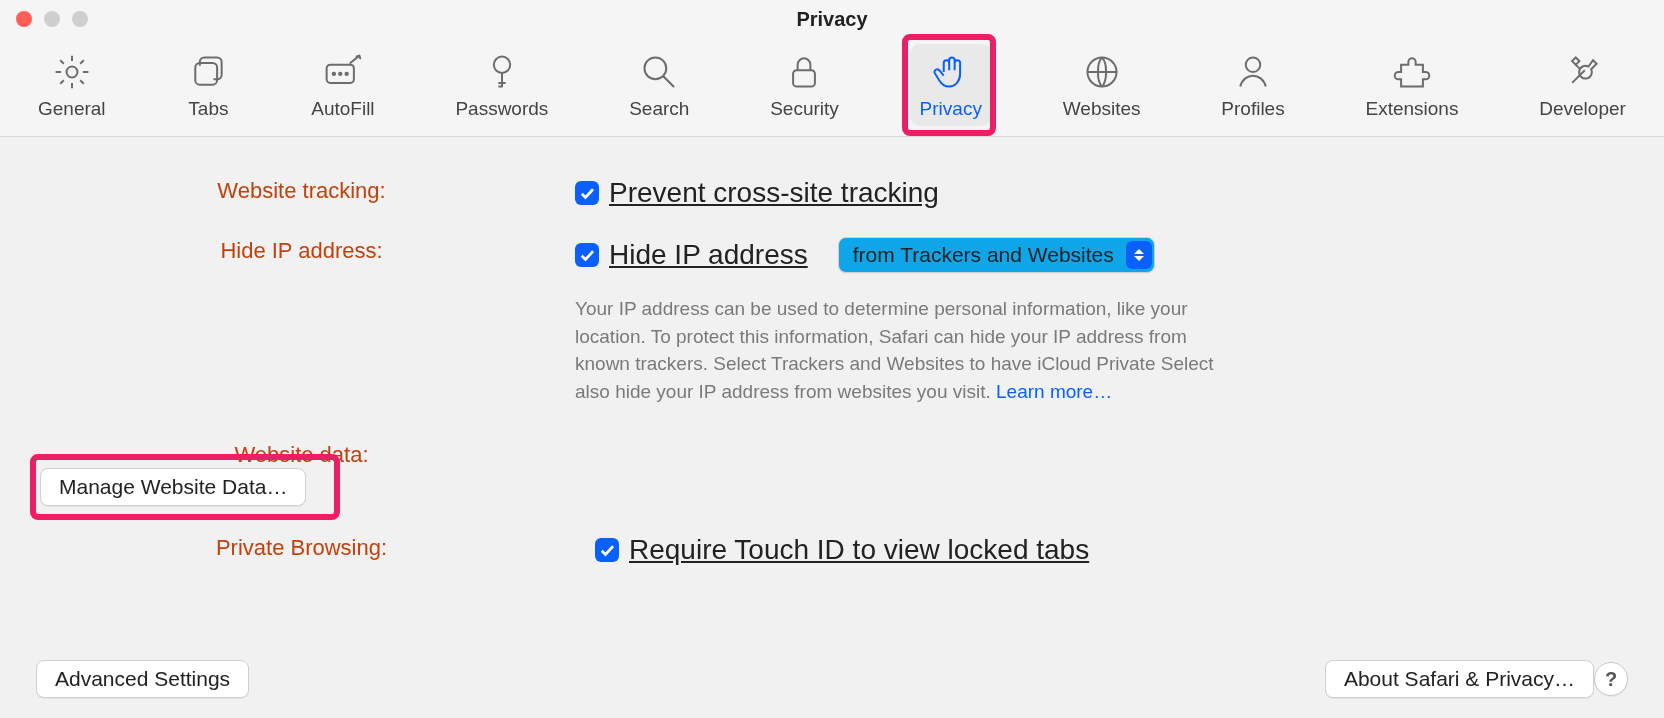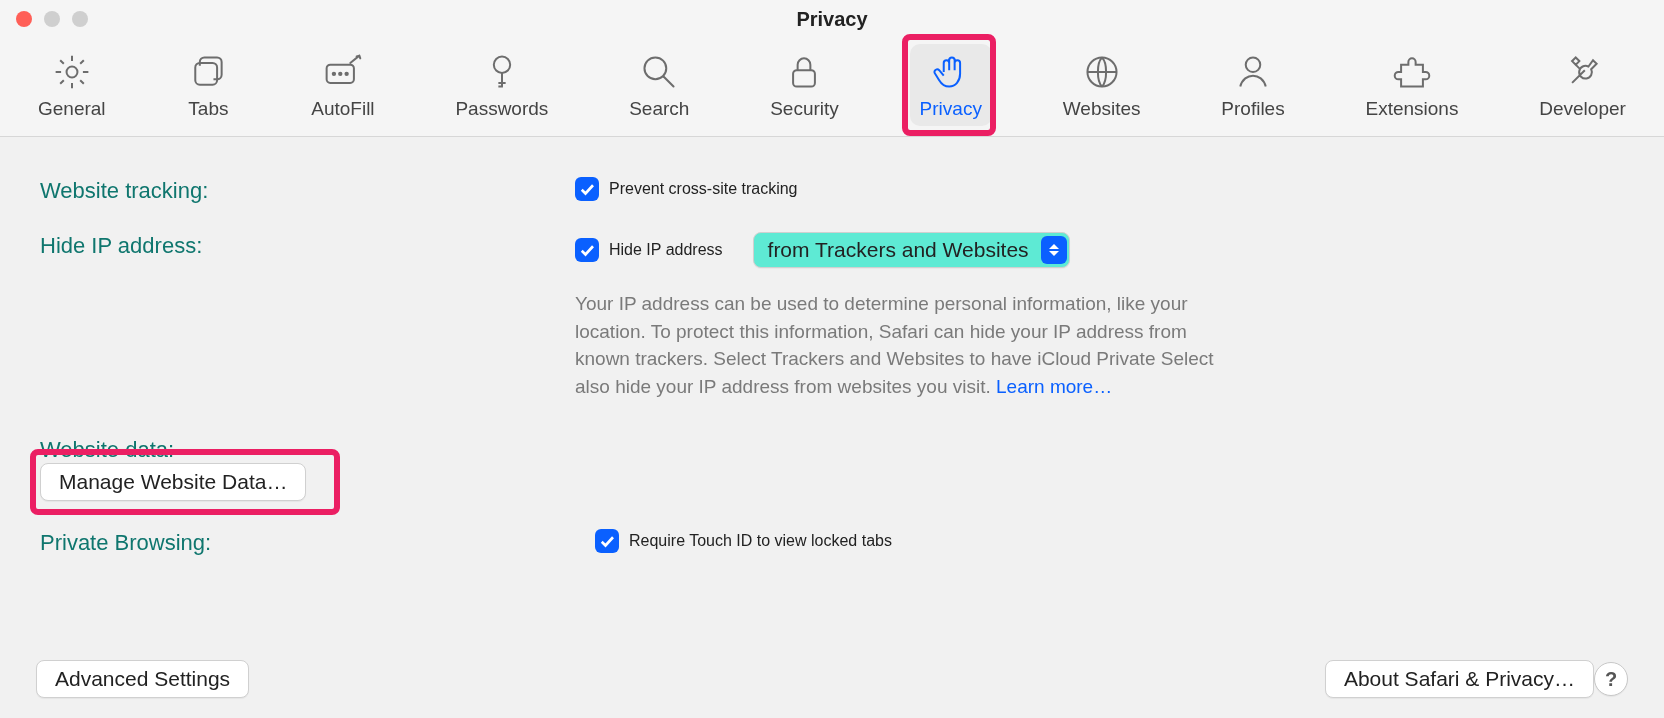--- a/index.html
+++ b/index.html
@@ -67,44 +67,44 @@
   .content {
     padding: 40px 40px 0 40px;
   }
   .form-row {
     display: flex;
     align-items: flex-start;
     margin-bottom: 28px;
   }
   .form-label {
     width: 535px;
-    text-align: left;
+    text-align: center;
     padding-right: 12px;
     font-size: 22px;
-    color: #0f766e;
+    color: #c2410c;
     padding-top: 1px;
   }
   .form-control {
     display: flex; flex-direction: column; gap: 8px;
     max-width: 700px;
   }
   .check-line { display: flex; align-items: center; gap: 10px; }
   .mac-checkbox {
     width: 24px; height: 24px; border-radius: 6px;
     background: #0a60ff;
     display: flex; align-items: center; justify-content: center;
     flex-shrink: 0;
   }
   .mac-checkbox svg { stroke: #fff; stroke-width: 3.5; fill: none; }
-  .check-text { font-size: 16px; color: #222; }
+  .check-text { font-size: 28px; color: #222; text-decoration: underline; }
   .mac-select {
     display: inline-flex; align-items: center;
     height: 36px;
     border: 1px solid #d0d0d0; border-radius: 8px;
-    background: #5eead4;
+    background: #0ea5e9;
     padding: 0 2px 0 14px;
     box-shadow: 0 1px 1px rgba(0,0,0,.04);
     margin-left: 20px;
   }
   .mac-select .sel-text { font-size: 21px; color: #222; padding-right: 12px; }
   .mac-select .sel-stepper {
     width: 26px; height: 28px; border-radius: 6px;
     background: #0a60ff;
     display: flex; flex-direction: column; align-items: center; justify-content: center;
     gap: 2px;

